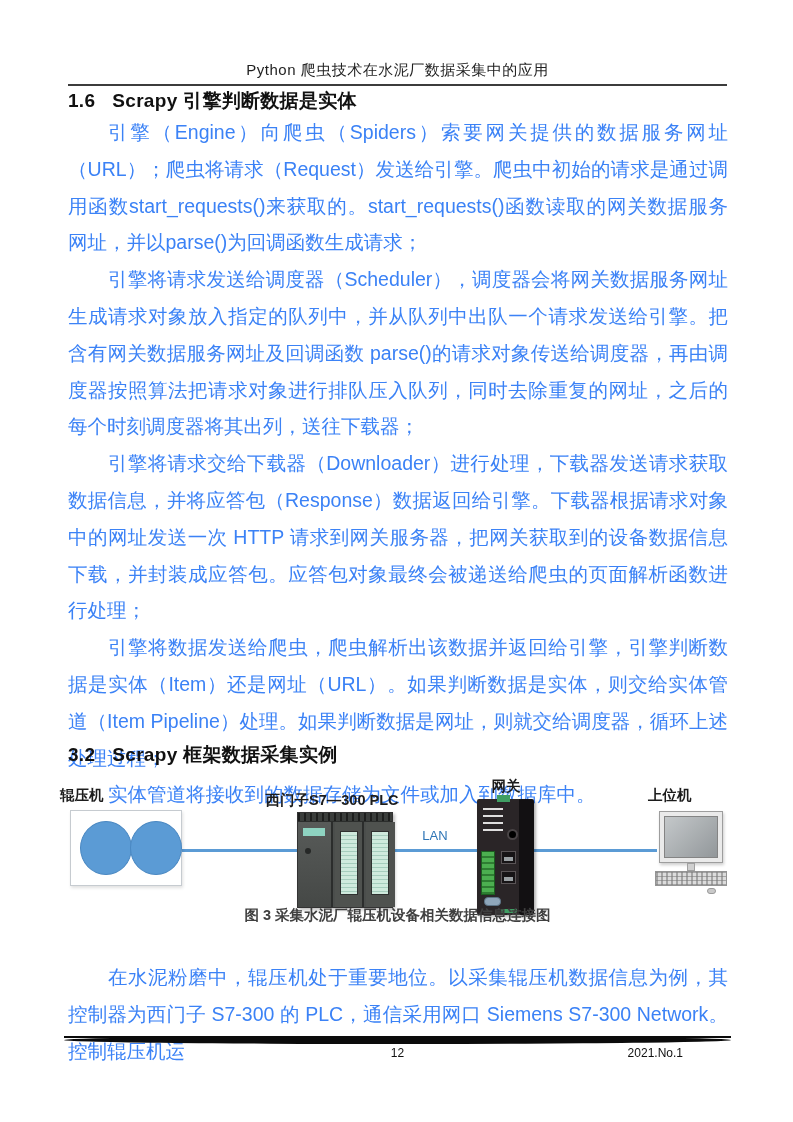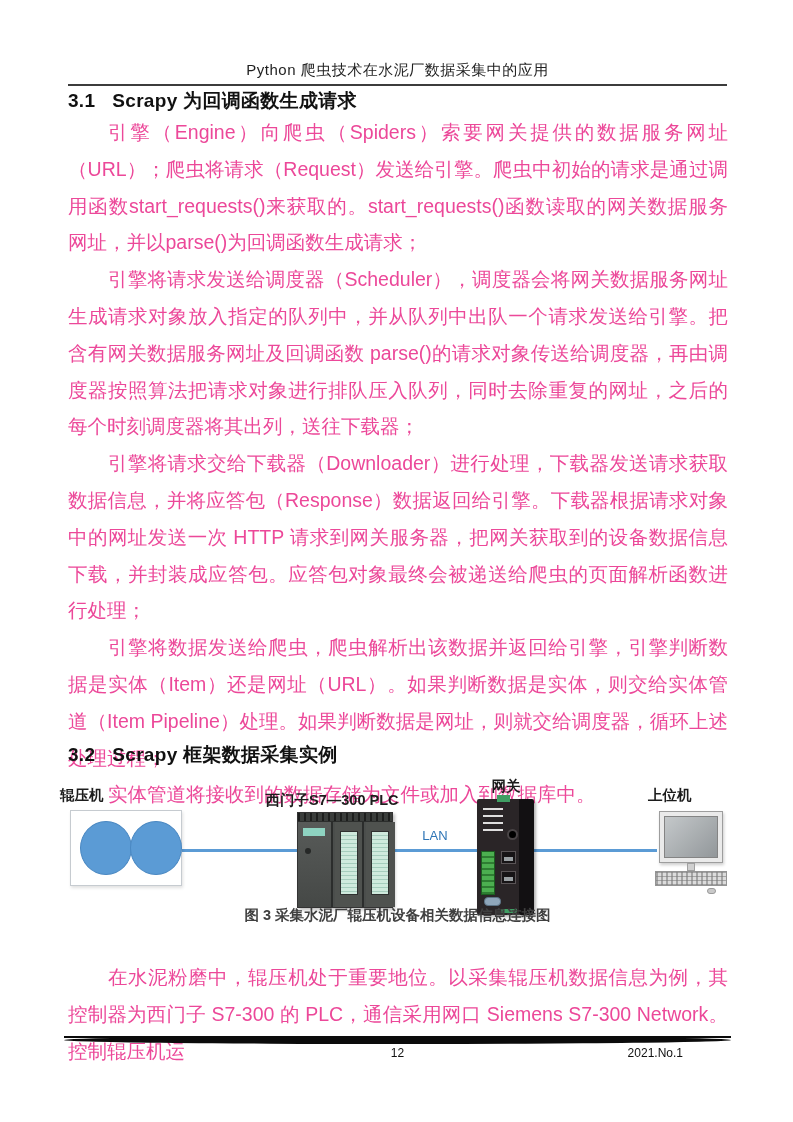--- a/index.html
+++ b/index.html
@@ -22,21 +22,21 @@
   .sec-heading {
     position:absolute; left:68px; font-size:19px; font-weight:bold; color:#111;
     letter-spacing:.3px;
   }
   .sec-num { margin-right:17px; }
   #sec31 { top:88px; }
   #sec32 { top:742px; }
   
   .bodytext {
     position:absolute; left:68px; width:660px;
-    font-size:19.5px; line-height:36.8px; color:#ec4899;
+    font-size:19.5px; line-height:36.8px; color:#3b82f6;
     text-align:justify; text-align-last:left;
   }
   #body-a { top:114px; }
   #body-b { top:959px; }
   .bodytext p { text-indent:2.05em; }
   
   .figure { position:absolute; left:0; top:0; width:793px; height:1122px; pointer-events:none; }
   .fig-label { position:absolute; font-size:14.5px; font-weight:bold; color:#1c1c1c; white-space:nowrap; }
   #lbl-roller { top:786px; left:60px; width:90px; text-align:left;font-family:Liberation Serif, serif; }
   #lbl-plc    { top:791px; left:262px; width:140px; text-align:center; }
@@ -118,21 +118,21 @@
 </style>
 </head>
 <body>
 
 <div class="page">
 
   <div class="running-title">Python 爬虫技术在水泥厂数据采集中的应用</div>
   <div class="head-rule"></div>
 
   <div class="sec-heading" id="sec31">
-    <span class="sec-num">3.1</span><span>Scrapy 为回调函数生成请求</span>
+    <span class="sec-num">1.6</span><span>Scrapy 引擎判断数据是实体</span>
   </div>
 
   <div class="bodytext" id="body-a">
     <p class="para">引擎（Engine）向爬虫（Spiders）索要网关提供的数据服务网址（URL）；爬虫将请求（Request）发送给引擎。爬虫中初始的请求是通过调用函数start_requests()来获取的。start_requests()函数读取的网关数据服务网址，并以parse()为回调函数生成请求；</p>
     <p class="para">引擎将请求发送给调度器（Scheduler），调度器会将网关数据服务网址生成请求对象放入指定的队列中，并从队列中出队一个请求发送给引擎。把含有网关数据服务网址及回调函数 parse()的请求对象传送给调度器，再由调度器按照算法把请求对象进行排队压入队列，同时去除重复的网址，之后的每个时刻调度器将其出列，送往下载器；</p>
     <p class="para">引擎将请求交给下载器（Downloader）进行处理，下载器发送请求获取数据信息，并将应答包（Response）数据返回给引擎。下载器根据请求对象中的网址发送一次 HTTP 请求到网关服务器，把网关获取到的设备数据信息下载，并封装成应答包。应答包对象最终会被递送给爬虫的页面解析函数进行处理；</p>
     <p class="para">引擎将数据发送给爬虫，爬虫解析出该数据并返回给引擎，引擎判断数据是实体（Item）还是网址（URL）。如果判断数据是实体，则交给实体管道（Item Pipeline）处理。如果判断数据是网址，则就交给调度器，循环上述处理过程；</p>
     <p class="para">实体管道将接收到的数据存储为文件或加入到数据库中。</p>
   </div>
 

